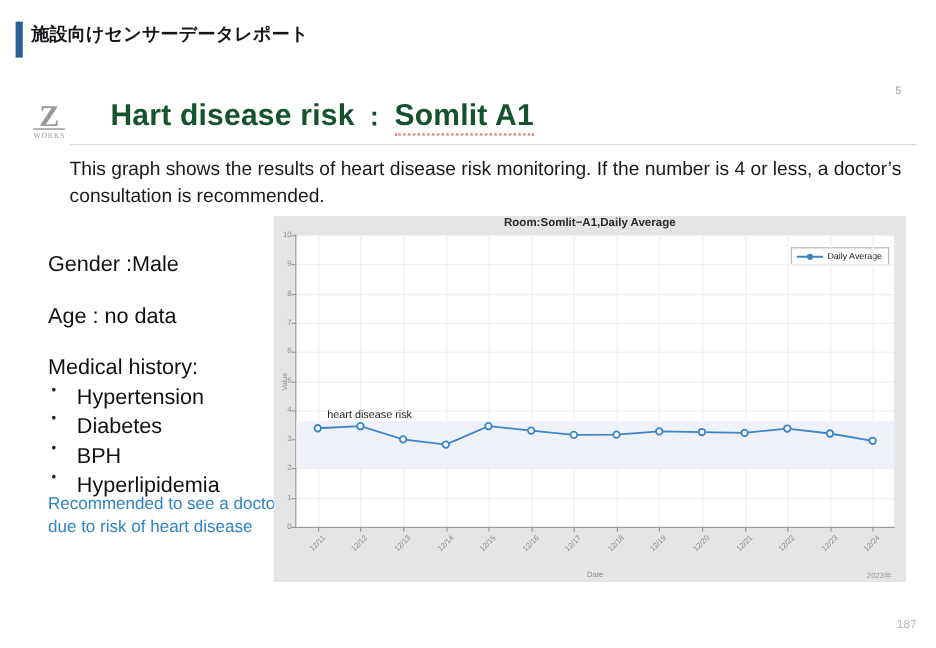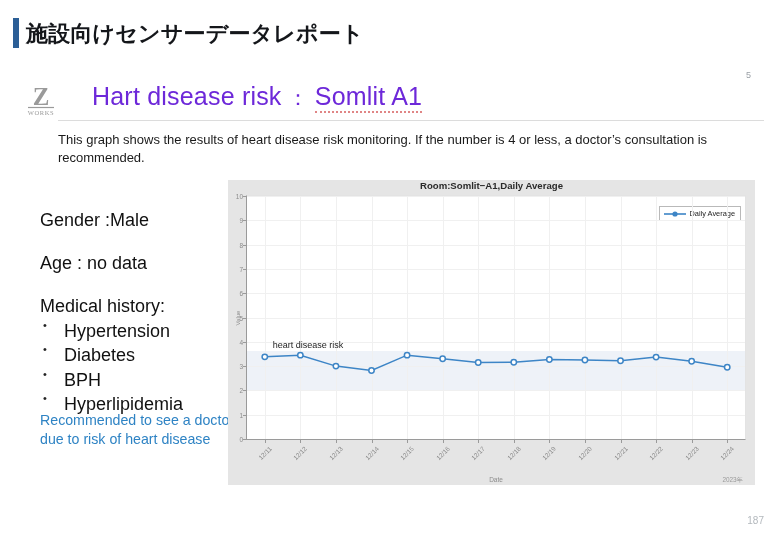--- a/index.html
+++ b/index.html
@@ -24,21 +24,21 @@
   }
   .banner-bar {
     position: absolute;
     left: 13px; top: 18px;
     width: 6px; height: 30px;
     background: #2b5e96;
   }
   .banner-title {
     position: absolute;
     left: 26px; top: 19px;
-    font-size: 22px;
+    font-size: 15px;
     font-weight: bold;
     letter-spacing: .2px;
     color: #14161a;
     white-space: nowrap;
   }
 
   
   .page-num {
     position: absolute;
     right: 29px; top: 70px;
@@ -59,42 +59,42 @@
     width: 44px; height: 34px;
     text-align: center;
   }
   .logo svg { display:block; }
 
   
   .slide-title {
     position: absolute;
     left: 92px; top: 82px;
     font-size: 25px;
-    font-weight: 400;
-    color: #6d28d9;
+    font-weight: 700;
+    color: #14532d;
     white-space: nowrap;
     letter-spacing: .2px;
   }
   .slide-title .sep { padding: 0 6px; font-size: 21px; }
   .spell {
     border-bottom: 2px dotted #e08585;
     padding-bottom: 1px;
   }
   .title-rule {
     position: absolute;
     left: 58px; top: 120px;
     width: 706px; height: 1px;
     background: #dcdcdc;
   }
 
   .subtext {
     position: absolute;
     left: 58px; top: 131px;
     width: 708px;
-    font-size: 13px;
+    font-size: 16px;
     line-height: 1.38;
     color: #1a1a1a;
     font-weight: 500;
   }
 
   
   .info {
     position: absolute;
     left: 40px; top: 210px;
     width: 190px;

